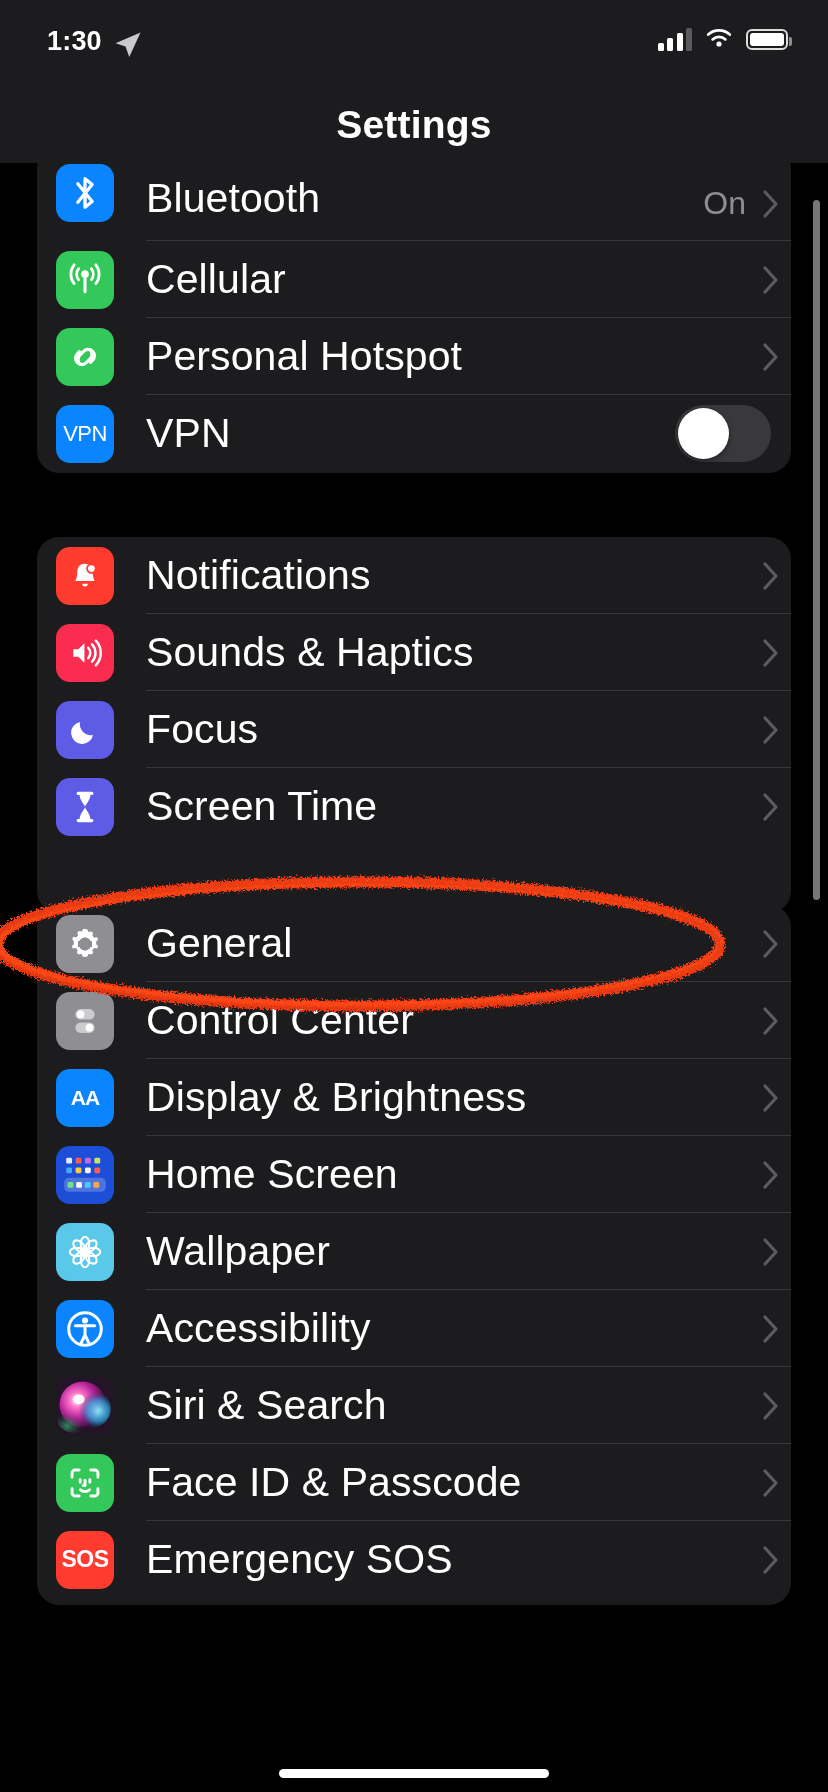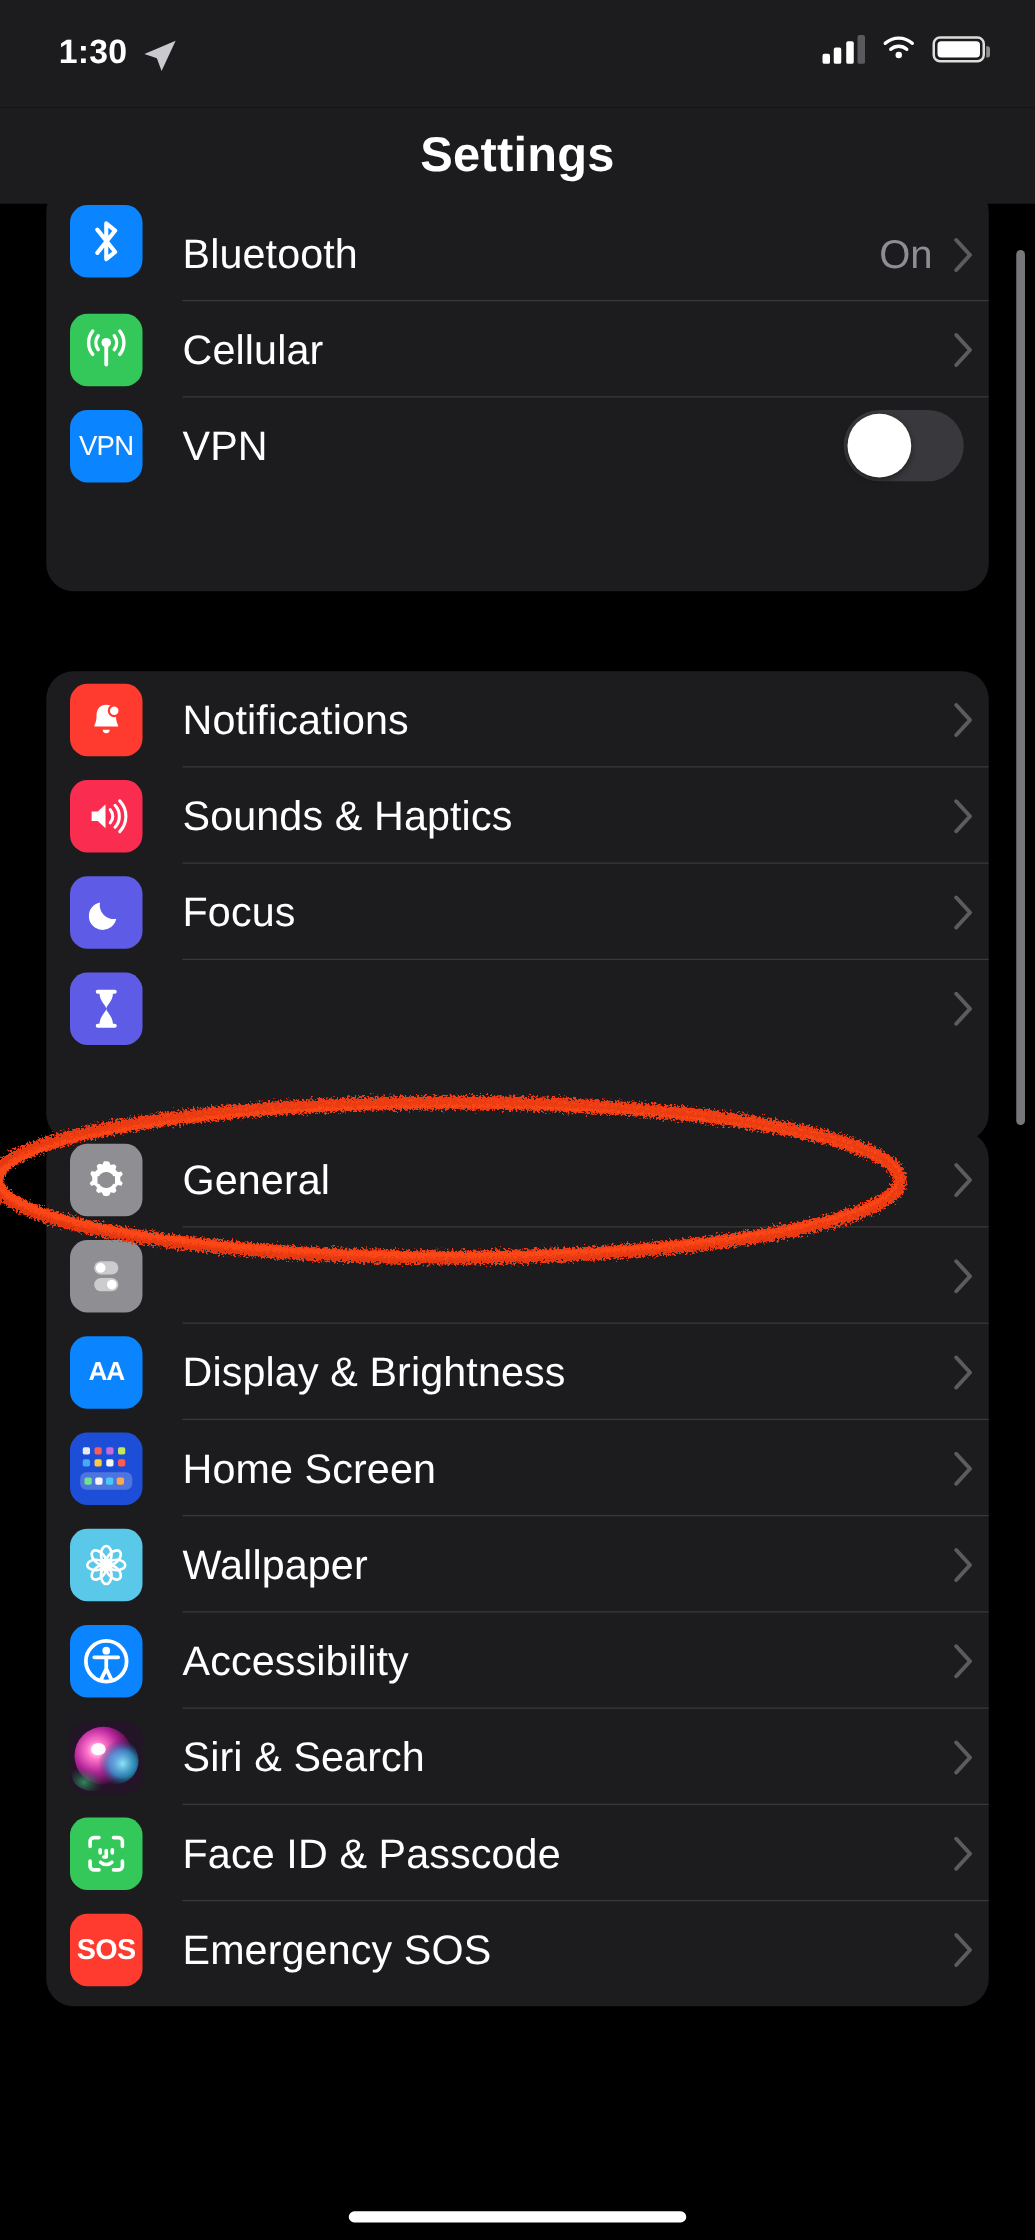--- a/index.html
+++ b/index.html
@@ -50,21 +50,21 @@
   .row{
     position:relative; display:flex; align-items:center;
     height:77px; padding-left:19px;
   }
   .row .ic{
     width:58px; height:58px; border-radius:14px; flex:0 0 58px;
     display:flex; align-items:center; justify-content:center; overflow:hidden;
     position:relative;
   }
   .row .lbl{
-    margin-left:32px; color:#fff; font-size:33px; letter-spacing:.1px; white-space:nowrap;
+    margin-left:32px; color:#fff; font-size:41px; letter-spacing:.1px; white-space:nowrap;
   }
   .row .right{ margin-left:auto; display:flex; align-items:center; gap:17px; padding-right:12px; }
   .row .val{ color:#8d8d93; font-size:32px; }
   .chev{ width:16px; height:28px; flex:0 0 16px; }
   .sep{ position:absolute; left:109px; right:0; bottom:0; height:1.5px; background:#38383a; }
 
   
   .toggle{ width:96px; height:57px; border-radius:29px; background:#39393d; position:relative; }
   .toggle .knob{
     position:absolute; top:3px; left:3px; width:51px; height:51px;
@@ -151,20 +151,35 @@
         </div>
         <div class="lbl">Cellular</div>
         <div class="right">
           <svg class="chev" viewBox="0 0 16 28">
               <path d="M2 2 L13 14 L2 26" stroke="#5c5c60" stroke-width="3.2" fill="none" stroke-linecap="round" stroke-linejoin="round"></path>
             </svg>
         </div>
         <div class="sep"></div>
       </div>
 
+      <div class="row">
+        <div class="ic" style="background:#34c759;">
+          <svg width="38" height="38" viewBox="0 0 26 26">
+            <path d="M16.5 8.2a4.3 4.3 0 0 1 0 6.1l-2.6 2.6a4.3 4.3 0 0 1-6.1-6.1l1.4-1.4" stroke="#fff" stroke-width="2.2" fill="none" stroke-linecap="round"></path>
+            <path d="M9.5 17.8a4.3 4.3 0 0 1 0-6.1l2.6-2.6a4.3 4.3 0 0 1 6.1 6.1l-1.4 1.4" stroke="#fff" stroke-width="2.2" fill="none" stroke-linecap="round"></path>
+          </svg>
+        </div>
+        <div class="lbl">Personal Hotspot</div>
+        <div class="right">
+          <svg class="chev" viewBox="0 0 16 28">
+              <path d="M2 2 L13 14 L2 26" stroke="#5c5c60" stroke-width="3.2" fill="none" stroke-linecap="round" stroke-linejoin="round"></path>
+            </svg>
+        </div>
+        <div class="sep"></div>
+      </div>
 
       <div class="row">
         <div class="ic" style="background:#0a84ff; font-size:22px; color:#fff; font-weight:500; letter-spacing:-.5px;">VPN</div>
         <div class="lbl">VPN</div>
         <div class="right" style="padding-right:20px;">
           <div class="toggle">
               <div class="knob"></div>
             </div>
         </div>
       </div>
@@ -220,20 +235,21 @@
         <div class="sep"></div>
       </div>
 
       <div class="row">
         <div class="ic" style="background:#5e5ce6;">
           <svg width="34" height="38" viewBox="0 0 22 28">
             <path d="M6 4h10M6 24h10" stroke="#fff" stroke-width="2.4" stroke-linecap="round"></path>
             <path d="M7 4.6c0 5 4 7.6 4 9.4 0 1.8-4 4.4-4 9.4h8c0-5-4-7.6-4-9.4 0-1.8 4-4.4 4-9.4z" fill="#fff"></path>
           </svg>
         </div>
+        <div class="lbl">Screen Time</div>
         <div class="right">
           <svg class="chev" viewBox="0 0 16 28">
               <path d="M2 2 L13 14 L2 26" stroke="#5c5c60" stroke-width="3.2" fill="none" stroke-linecap="round" stroke-linejoin="round"></path>
             </svg>
         </div>
       </div>
     </div>
 
     <div class="group" style="top:742px; height:700px;">
 
@@ -256,20 +272,21 @@
 
       <div class="row">
         <div class="ic" style="background:#8e8e93;">
           <svg width="36" height="36" viewBox="0 0 26 26">
             <rect x="6" y="4.4" width="14" height="7.6" rx="3.8" fill="#fff" opacity=".55"></rect>
             <circle cx="9.8" cy="8.2" r="2.8" fill="#fff"></circle>
             <rect x="6" y="14" width="14" height="7.6" rx="3.8" fill="#fff" opacity=".55"></rect>
             <circle cx="16.2" cy="17.8" r="2.8" fill="#fff"></circle>
           </svg>
         </div>
+        <div class="lbl">Control Center</div>
         <div class="right">
           <svg class="chev" viewBox="0 0 16 28">
               <path d="M2 2 L13 14 L2 26" stroke="#5c5c60" stroke-width="3.2" fill="none" stroke-linecap="round" stroke-linejoin="round"></path>
             </svg>
         </div>
         <div class="sep"></div>
       </div>
 
       <div class="row">
         <div class="ic" style="background:#0a84ff; color:#fff; font-size:21px; font-weight:600; letter-spacing:-1px;">AA</div>

